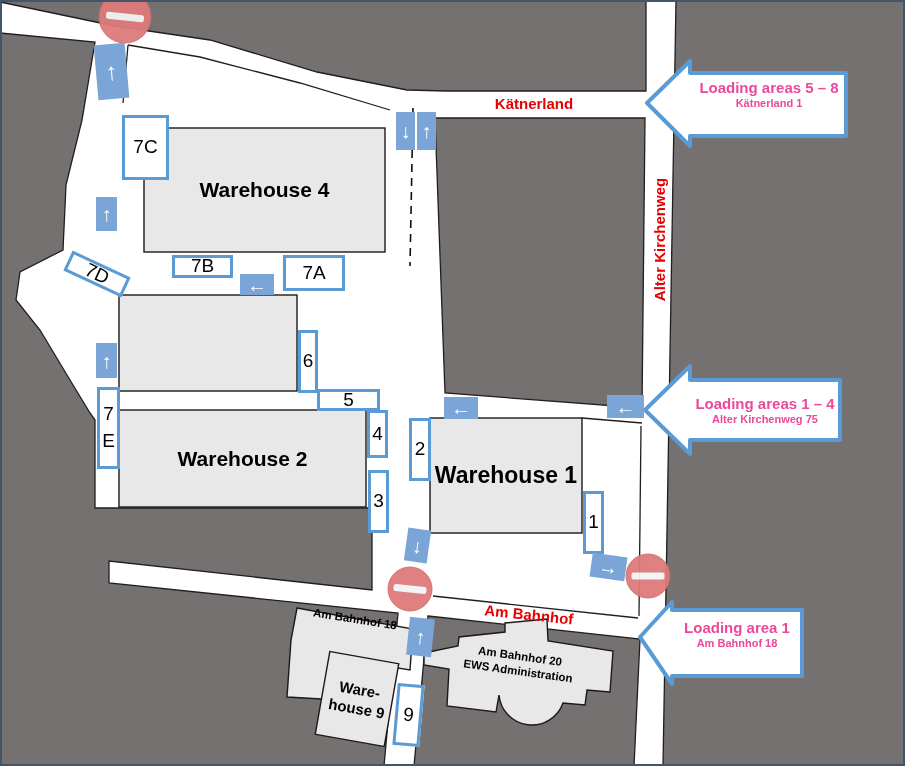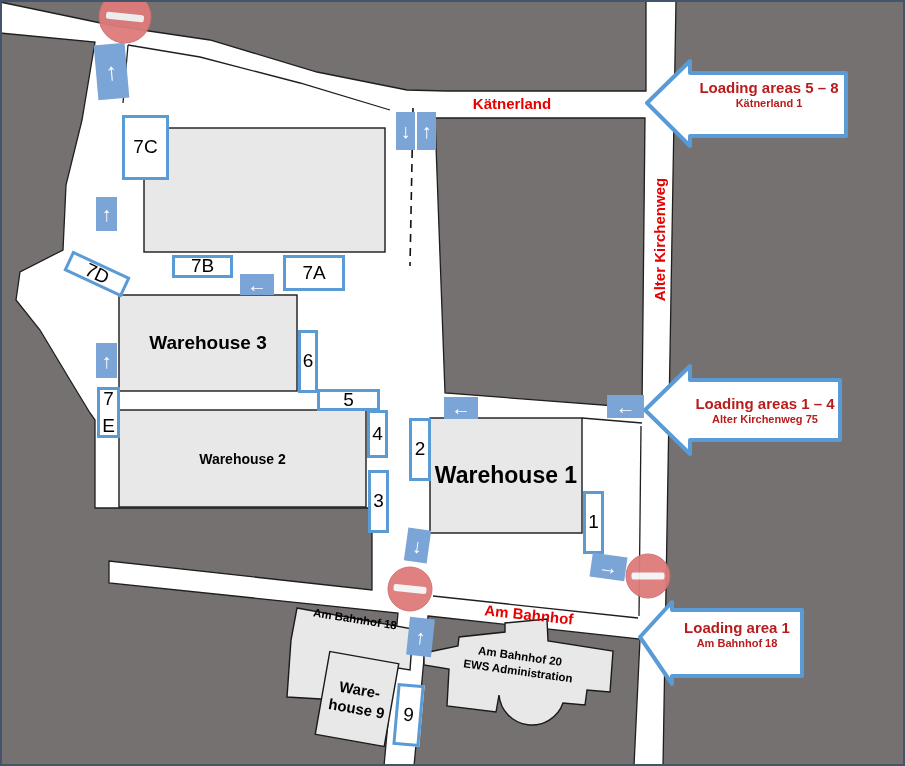--- a/index.html
+++ b/index.html
@@ -22,45 +22,45 @@
   .dash{fill:none;stroke:#111;stroke-width:1.6;stroke-dasharray:8 6;}
   .callout{fill:#ffffff;stroke:var(--accent-blue);stroke-width:4;stroke-linejoin:round;}
   .ne-circle{fill:var(--no-entry-red);stroke:#cf6a6a;stroke-width:1;}
   .ne-bar{fill:#f4f4f4;}
   .frame{fill:none;stroke:var(--frame);stroke-width:2;}
 
   .lbl{position:absolute;color:#000;}
   .whlabel{display:flex;align-items:center;justify-content:center;font-weight:bold;text-align:center;}
   #whl-4{left:144px;top:128px;width:241px;height:124px;font-size:21px;}
   #whl-3{left:119px;top:295px;width:178px;height:96px;font-size:19px;}
-  #whl-2{left:119px;top:410px;width:247px;height:97px;font-size:14px;}
+  #whl-2{left:119px;top:410px;width:247px;height:97px;font-size:21px;}
   #whl-1{left:430px;top:418px;width:152px;height:115px;font-size:23px;}
   #whl-9{left:320px;top:660px;width:76px;height:80px;transform:rotate(10deg);
          font-size:15px;font-weight:bold;display:flex;flex-direction:column;
          align-items:center;justify-content:center;line-height:1.25;text-align:center;}
   #ab18-label{left:300px;top:613px;width:110px;transform:rotate(9deg);
               font-size:11.5px;font-weight:bold;text-align:center;}
   #ews-label{left:450px;top:649px;width:138px;transform:rotate(8deg);
              font-size:11.5px;font-weight:bold;text-align:center;line-height:1.3;}
 
   .street{position:absolute;color:var(--street-red);font-weight:bold;font-size:15px;
           text-align:center;white-space:nowrap;}
-  #st-k{left:452px;top:95px;width:120px;}
+  #st-k{left:474px;top:95px;width:120px;}
   #st-ak{left:577px;top:231px;width:164px;transform:rotate(-90deg);}
   #st-ab{left:468px;top:606px;width:122px;transform:rotate(6deg);}
 
   .lp{position:absolute;display:flex;align-items:center;justify-content:center;
       background:#fff;border:3px solid var(--accent-blue);color:#000;
       font-size:19px;font-weight:500;box-sizing:border-box;text-align:center;
       line-height:1.4;word-break:break-all;}
   #lp-7c{left:122px;top:115px;width:47px;height:65px;}
   #lp-7b{left:172px;top:255px;width:61px;height:23px;}
   #lp-7a{left:283px;top:255px;width:62px;height:36px;}
   #lp-7d{left:65px;top:263px;width:64px;height:22px;transform:rotate(25deg);}
-  #lp-7e{left:97px;top:387px;width:23px;height:51px;}
+  #lp-7e{left:97px;top:387px;width:23px;height:82px;}
   #lp-6{left:298px;top:330px;width:20px;height:63px;}
   #lp-5{left:317px;top:389px;width:63px;height:22px;}
   #lp-4{left:367px;top:410px;width:21px;height:48px;}
   #lp-3{left:368px;top:470px;width:21px;height:63px;}
   #lp-2{left:409px;top:418px;width:22px;height:63px;}
   #lp-1{left:583px;top:491px;width:21px;height:63px;}
   #lp-9{left:395px;top:684px;width:27px;height:62px;transform:rotate(5deg);}
 
   .ab{position:absolute;display:flex;align-items:center;justify-content:center;
       background:var(--arrow-fill);color:#fff;font-weight:bold;font-size:20px;
@@ -70,21 +70,21 @@
   #ab-up-3{left:96px;top:343px;width:21px;height:35px;}
   #ab-left-1{left:240px;top:274px;width:34px;height:21px;}
   #ab-down-p{left:396px;top:112px;width:19px;height:38px;}
   #ab-up-p{left:417px;top:112px;width:19px;height:38px;}
   #ab-left-2{left:444px;top:397px;width:34px;height:22px;}
   #ab-left-3{left:607px;top:395px;width:37px;height:23px;}
   #ab-down-2{left:406px;top:529px;width:23px;height:33px;transform:rotate(8deg);}
   #ab-right-1{left:591px;top:555px;width:35px;height:24px;transform:rotate(8deg);}
   #ab-up-4{left:408px;top:618px;width:25px;height:38px;transform:rotate(6deg);}
 
-  .callout-text{position:absolute;text-align:center;color:#b91c1c;font-weight:bold;}
+  .callout-text{position:absolute;text-align:center;color:#ec4899;font-weight:bold;}
   .callout-text .l1{font-size:15px;}
   .callout-text .l2{font-size:11px;margin-top:1px;}
   #ct-1{left:694px;top:79px;width:150px;}
   #ct-2{left:691px;top:395px;width:148px;}
   #ct-3{left:673px;top:619px;width:128px;}
 </style>
 </head>
 <body>
 
 <div id="map">
@@ -127,21 +127,21 @@
       <rect class="ne-bar" x="393.5" y="585.5" width="33" height="7" rx="2" transform="rotate(6 410 589)"></rect>
     </g>
     <g opacity="0.95">
       <circle class="ne-circle" cx="648" cy="576" r="22"></circle>
       <rect class="ne-bar" x="631.5" y="572.5" width="33" height="7" rx="2"></rect>
     </g>
 
     <rect class="frame" x="1" y="1" width="903" height="764"></rect>
   </svg>
 
-  <div class="lbl whlabel" id="whl-3">Warehouse 3</div>
+  <div class="lbl whlabel" id="whl-4">Warehouse 4</div>
   <div class="lbl whlabel" id="whl-2">Warehouse 2</div>
   <div class="lbl whlabel" id="whl-1">Warehouse 1</div>
   <div class="lbl" id="whl-9">
     <span>Ware-</span>
     <span>house 9</span>
   </div>
   <div class="lbl" id="ab18-label">Am Bahnhof 18</div>
   <div class="lbl" id="ews-label">
     <div>Am Bahnhof 20</div>
     <div>EWS Administration</div>

